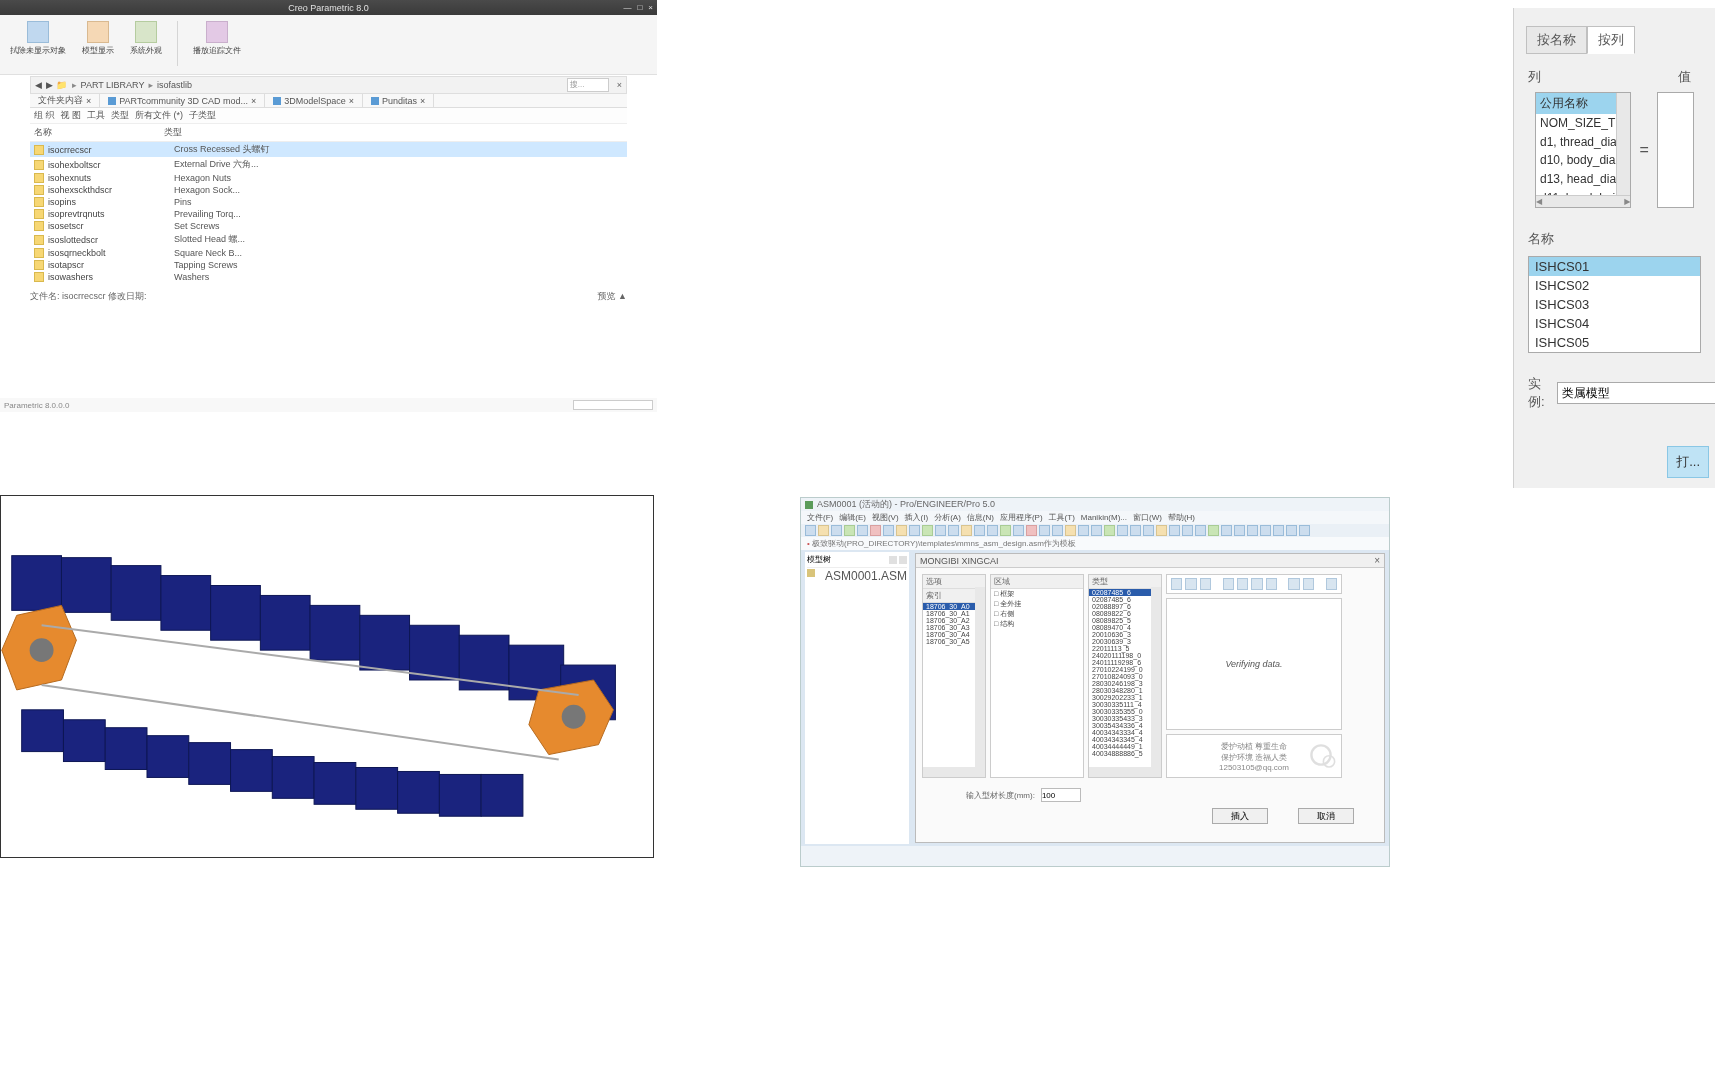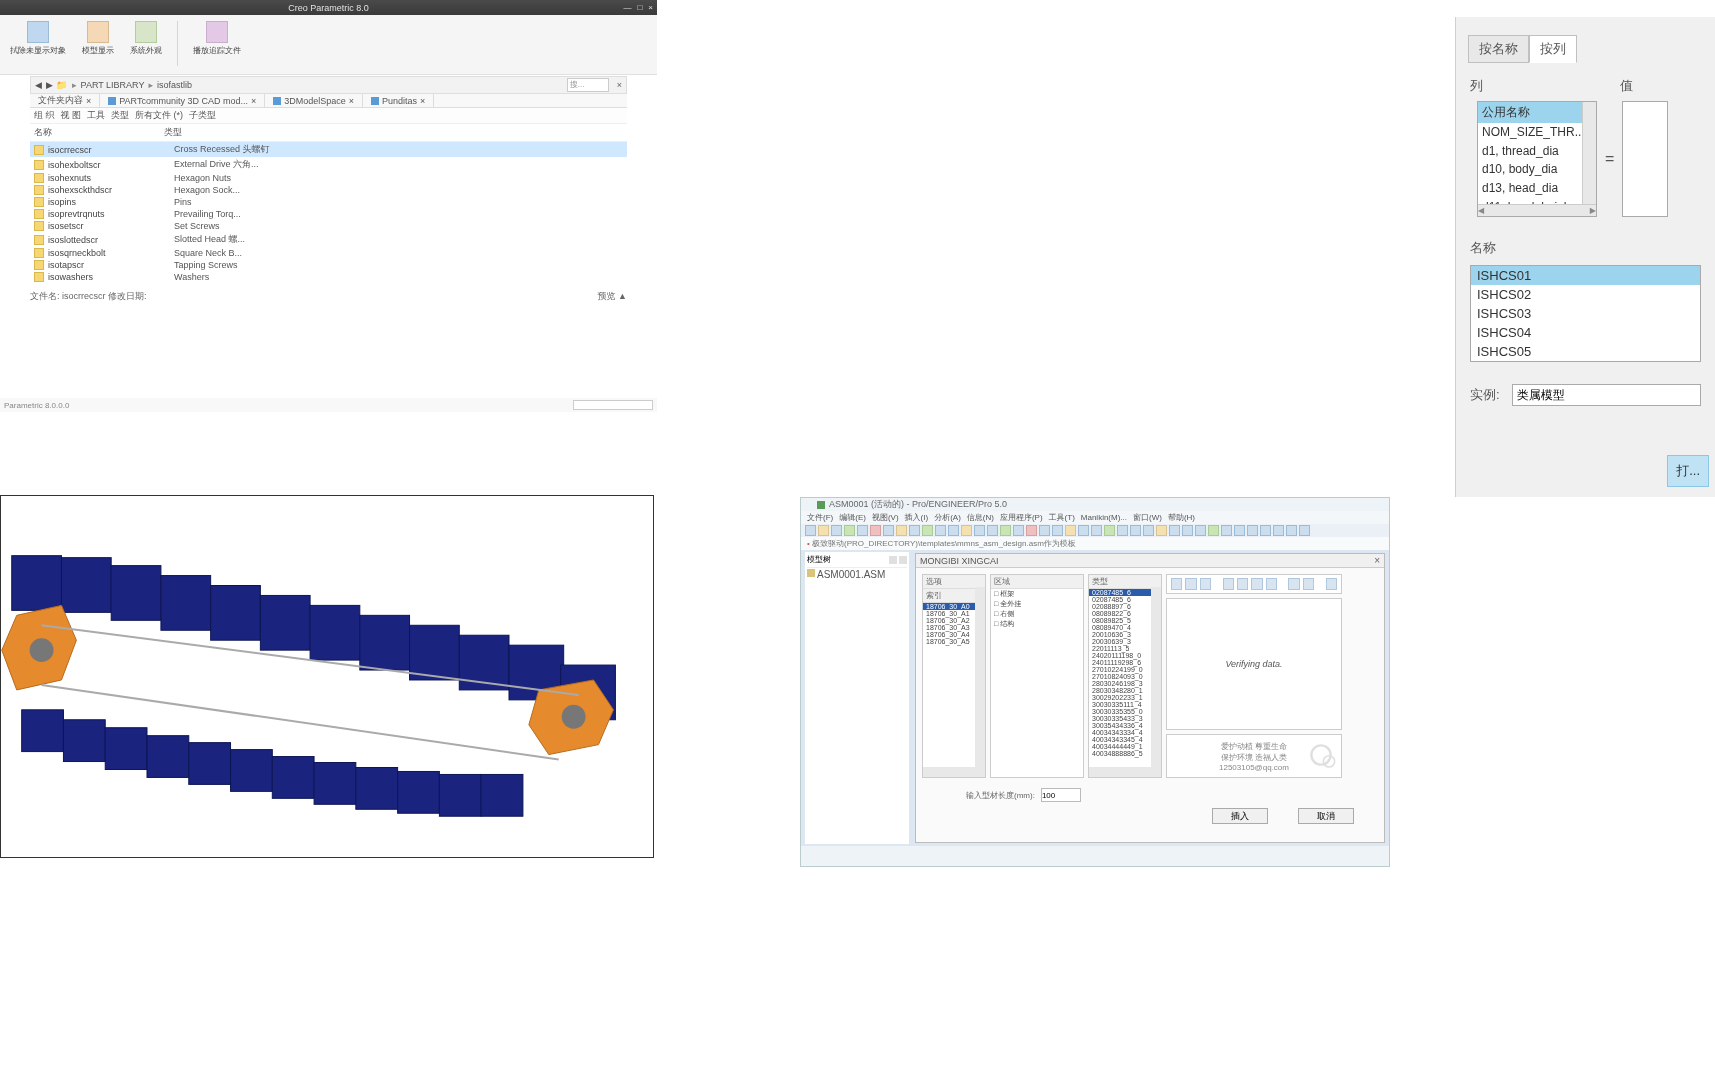--- a/index.html
+++ b/index.html
@@ -174,22 +174,22 @@
       margin-left: auto;
       width: 80px;
       height: 10px;
       border: 1px solid #ccc;
       background: #fff;
     }
 
     
     .panel-top-right {
       position: absolute;
-      right: 0; top: 17px;
-      width: 260px; height: 480px;
+      right: 0; top: 8px;
+      width: 202px; height: 480px;
       background: #f0f0f0;
       border-left: 1px solid #d0d0d0;
       padding-top: 18px;
     }
     .tr-tabs {
       display: flex;
       font-size: 13px;
       margin-left: 12px;
     }
     .tr-tabs .tab {
@@ -327,21 +327,21 @@
       position: absolute;
       left: 800px; top: 497px;
       width: 590px; height: 370px;
       background: #eef3f8;
       border: 1px solid #bcc;
     }
     .pe-title {
       height: 13px;
       font-size: 9px;
       color: #666;
-      padding: 0 16px;
+      padding: 0 4px;
       display: flex;
       align-items: center;
     }
     .pe-title .sq {
       width: 8px; height: 8px;
       background: #5a9b5a;
       margin-right: 4px;
     }
     .pe-menu {
       height: 13px;
@@ -396,22 +396,22 @@
       padding-bottom: 2px;
       border-bottom: 1px solid #eee;
     }
     .pe-tree .tree-header .mini-ic {
       width: 8px; height: 8px;
       background: #e0e0e0;
     }
     .pe-tree .tree-item {
       display: flex;
       align-items: flex-start;
-      gap: 2px;
-      font-size: 10px;
+      gap: 10px;
+      font-size: 12px;
       color: #555;
       padding: 1px 0;
     }
     .pe-tree .tree-item .asm-ic {
       width: 8px; height: 8px;
       background: #d9c47a;
     }
     .pe-dialog {
       flex: 1;
       margin: 3px 4px;

